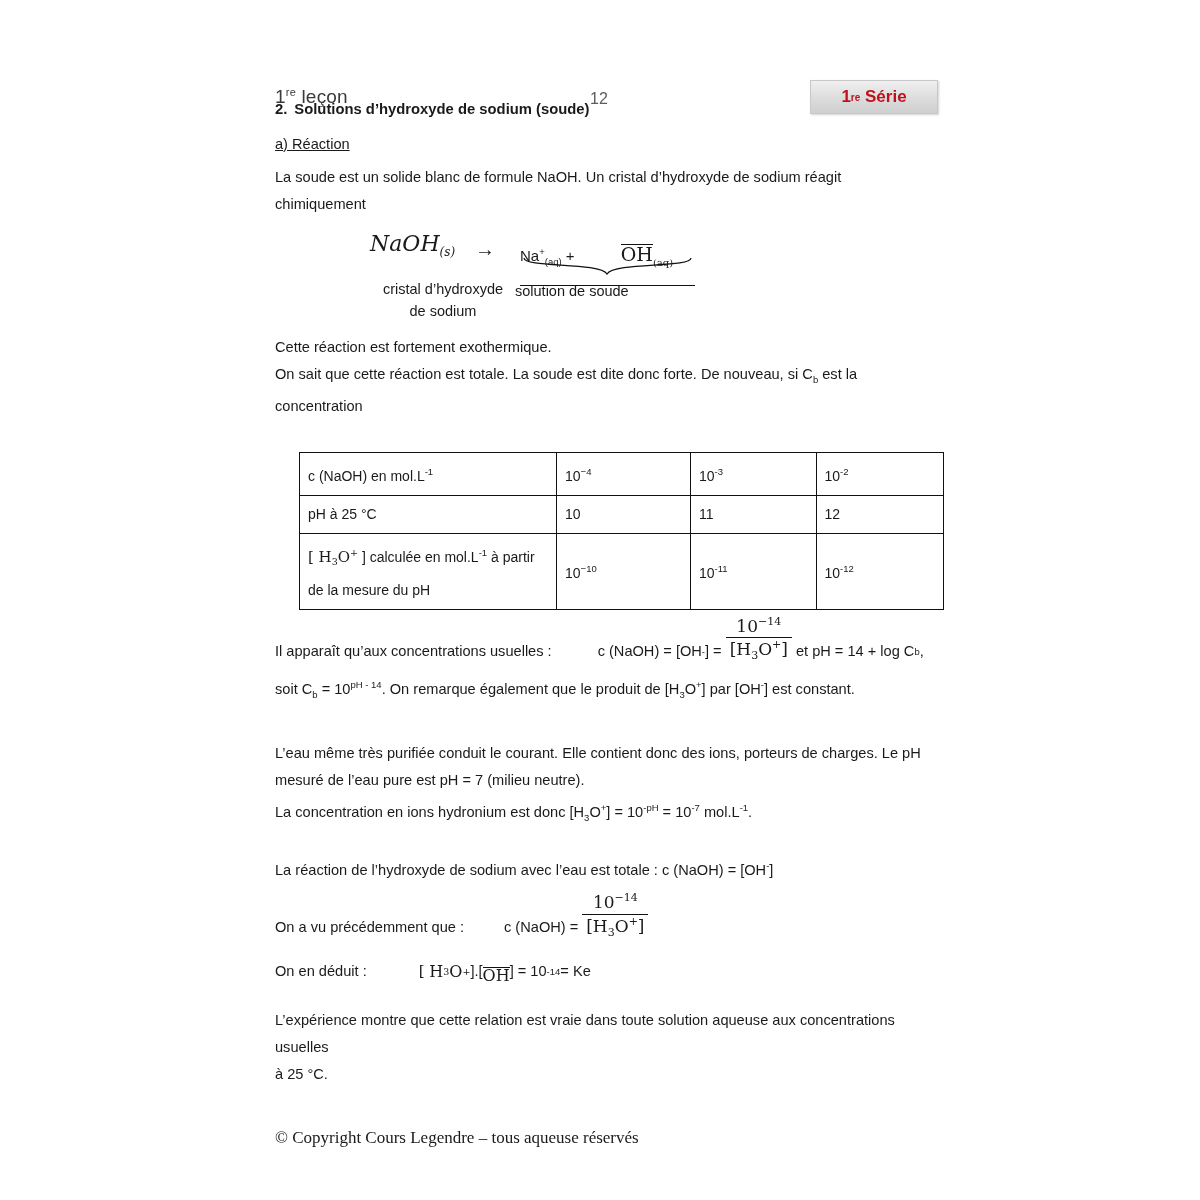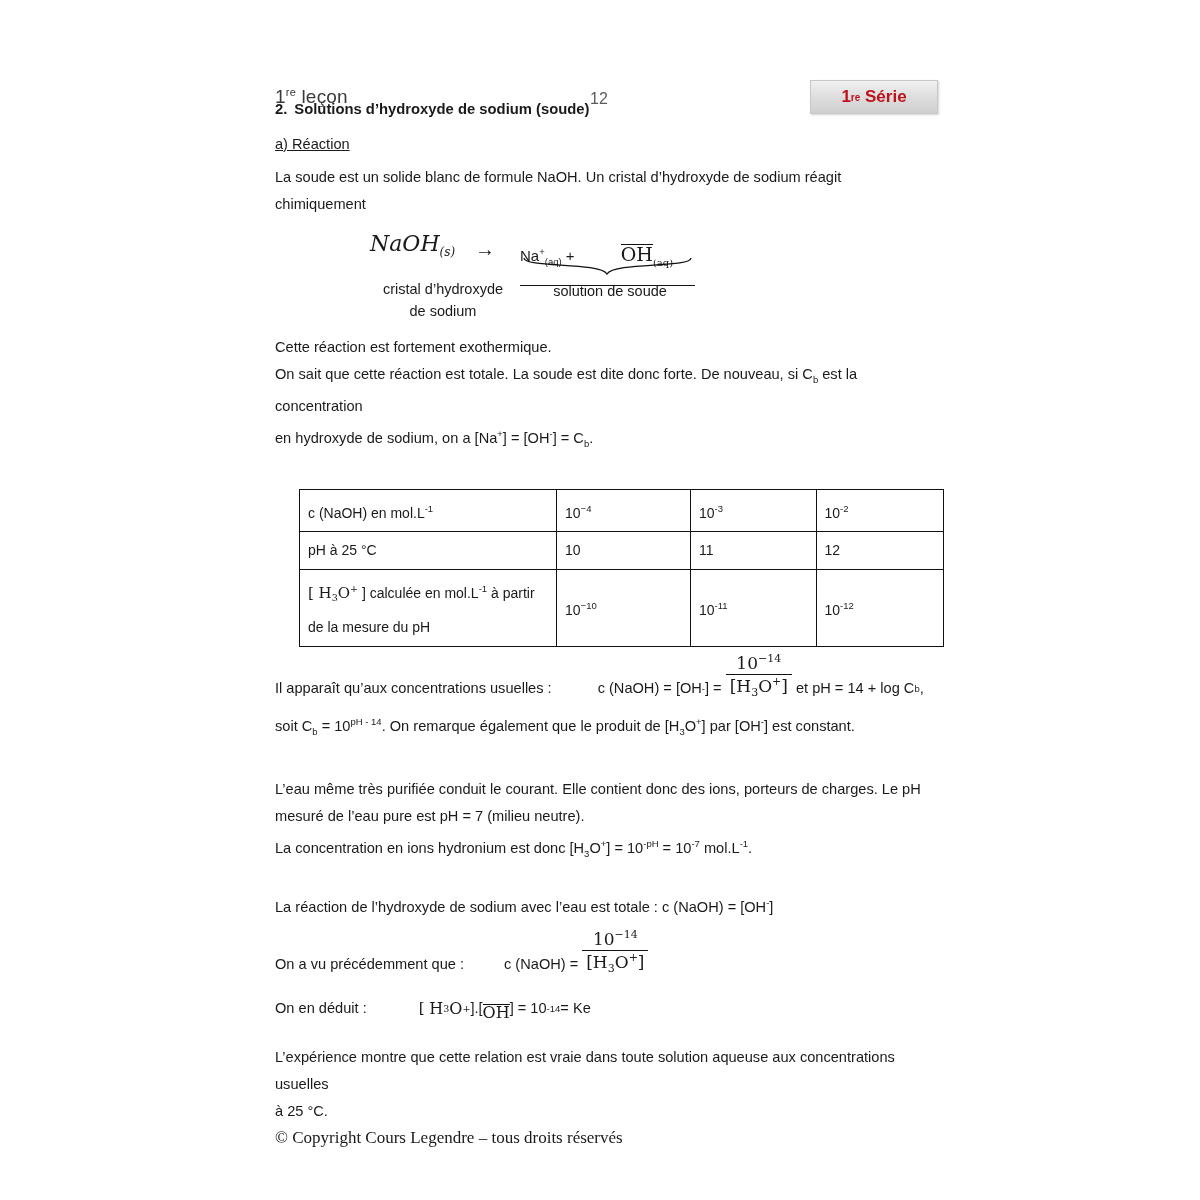--- a/index.html
+++ b/index.html
@@ -137,21 +137,20 @@
     font-size: 14.5px;
     text-align: center;
     width: 150px;
     line-height: 22px;
   }
   .eq-label-right {
     position: absolute;
     left: 240px; top: 52px;
     font-size: 14.5px;
     width: 190px;
-    text-align: center;
   }
 
   
   .table-wrap {
     margin-top: 10px;
     width: 645px;
   }
   table.ph-table {
     border-collapse: collapse;
     width: 645px;
@@ -255,21 +254,20 @@
       </div>
       <div class="eq-label-left">
         <span>cristal d’hydroxyde</span><br>
         <span>de sodium</span>
       </div>
       <div class="eq-label-right">solution de soude</div>
     </div>
 
     <p class="para"><span>Cette réaction est fortement exothermique.</span></p>
     <p class="para"><span>On sait que cette réaction est totale. La soude est dite donc forte. De nouveau, si C</span><sub>b</sub><span> est la concentration</span></p>
-    <p class="para"><span>en hydroxyde de sodium, on a [Na</span><sup>+</sup><span>] = [OH</span><sup>-</sup><span>] = C</span><sub>b</sub><span>.</span></p>
 
     <div class="gap-m"></div>
 
 
     <div class="table-wrap">
       <table class="ph-table">
         <tbody>
             <tr>
           <td class="col0"><span>c (NaOH) en mol.L</span><sup>-1</sup></td>
           <td><span>10</span><sup>−4</sup></td>
@@ -362,15 +360,15 @@
         <span> = Ke</span>
     </div>
 
     <div class="gap-m"></div>
 
     <p class="para">L’expérience montre que cette relation est vraie dans toute solution aqueuse aux concentrations usuelles</p>
     <p class="para">à 25 °C.</p>
 
   </div>
 
-  <div class="footer">© Copyright Cours Legendre – tous droits réservés</div>
+  <div class="footer">© Copyright Cours Legendre – tous aqueuse réservés</div>
 
 </div>
 
 </body></html>

